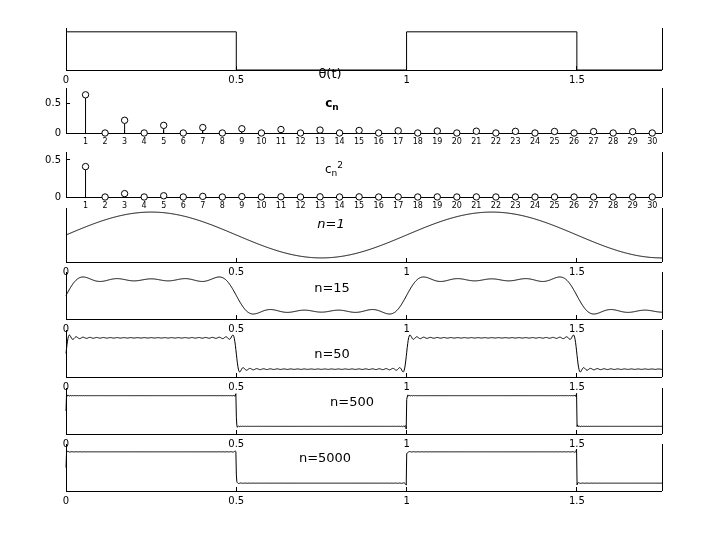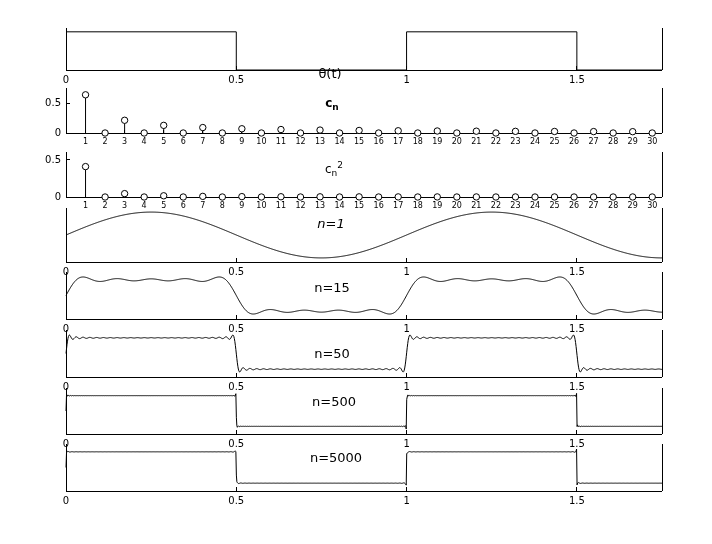--- a/index.html
+++ b/index.html
@@ -15,22 +15,22 @@
   }
   .plot-title.small{font-size:12px;}
   .plot-title sub{font-size:9px;}
   .plot-title sup{font-size:9px;}
   .t-theta{left:330px;top:36px;margin-top:31px;}
   .t-cn{left:332px;top:97px;font-weight:bold;}
   .t-cn2{left:334px;top:161px;}
   .t-n1{left:331px;top:217px;font-style:italic;}
   .t-n10{left:332px;top:281px;}
   .t-n50{left:332px;top:339px;margin-top:8px;}
-  .t-n500{left:334px;top:395px;text-align:center;}
-  .t-n5000{left:336px;top:451px;text-align:right;}
+  .t-n500{left:352px;top:395px;text-align:center;}
+  .t-n5000{left:325px;top:451px;text-align:right;}
 </style>
 </head>
 <body>
 
 <div class="stage">
   <svg id="figure-canvas" width="712" height="544" viewBox="0 0 712 544">
       <g>
         <g stroke="#000000" stroke-width="1" shape-rendering="crispEdges">
           <line x1="66" y1="70" x2="662" y2="70"></line>
           <line x1="66" y1="28" x2="66" y2="70"></line>

